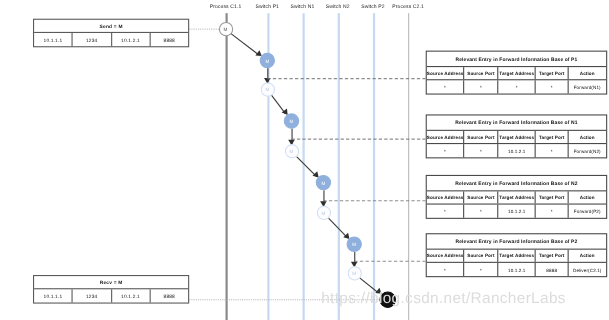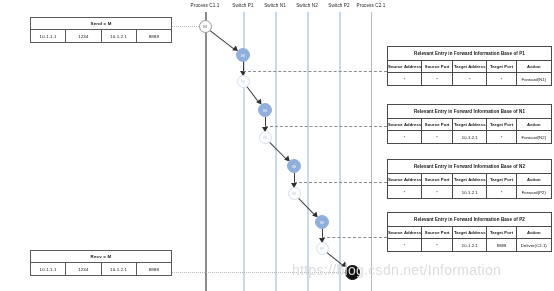--- a/index.html
+++ b/index.html
@@ -224,14 +224,14 @@
       <div class="node hollow" style="left: 236.5px; top: 74.5px; width: 13px; height: 13px;">M</div>
       <div class="node filled" style="left: 258px; top: 103px; width: 14px; height: 14px;">M</div>
       <div class="node hollow" style="left: 258.5px; top: 130.5px; width: 13px; height: 13px;">M</div>
       <div class="node filled" style="left: 287px; top: 159px; width: 14px; height: 14px;">M</div>
       <div class="node hollow" style="left: 287.5px; top: 186.5px; width: 13px; height: 13px;">M</div>
       <div class="node filled" style="left: 315px; top: 215px; width: 14px; height: 14px;">M</div>
       <div class="node hollow" style="left: 315.5px; top: 241.5px; width: 13px; height: 13px;">M</div>
       <div class="node burst" style="left: 344.5px; top: 264.5px; width: 15px; height: 15px;"></div>
     </div>
 
-  <div class="watermark" style="left:292px;top:262px;">https://blog.csdn.net/Information</div>
+  <div class="watermark" style="left:292px;top:262px;">https://blog.csdn.net/RancherLabs</div>
 </div>
 
 </body></html>

